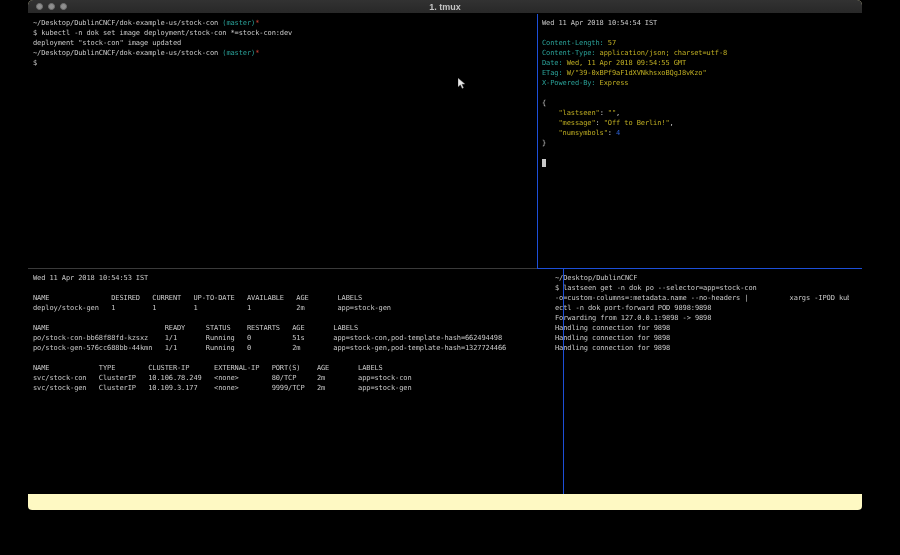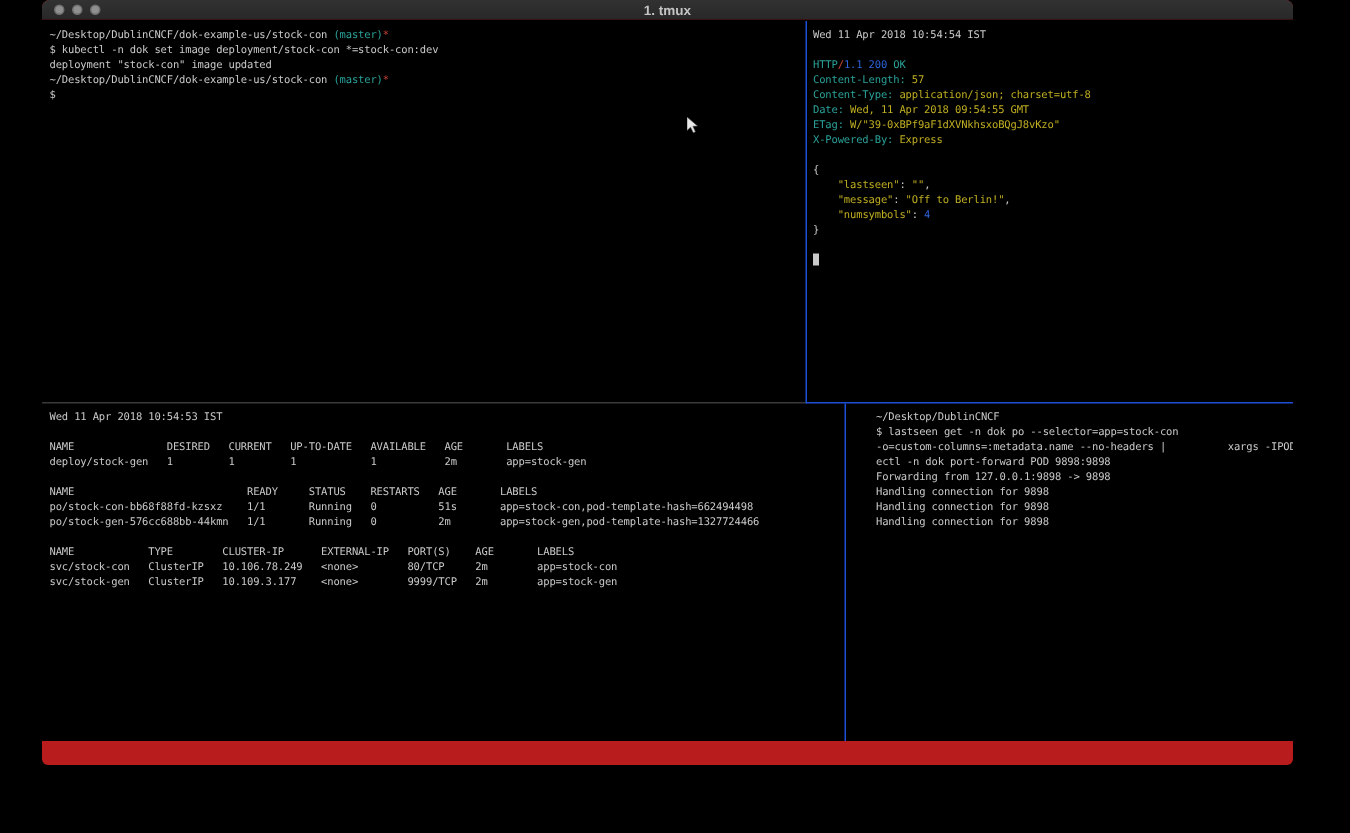--- a/index.html
+++ b/index.html
@@ -1,36 +1,36 @@
 <!DOCTYPE html>
 <html><head>
 <meta charset="utf-8">
 <style>
   * { margin:0; padding:0; box-sizing:border-box; }
   html,body { width:900px; height:555px; background:#000; overflow:hidden; }
   body { position:relative; font-family:"DejaVu Sans Mono", monospace; }
 
   .window { position:absolute; left:28px; top:0; width:834px; height:510px;
-            background:#b91c1c; border-radius:5px 5px 4px 4px; overflow:hidden; }
+            background:#fef9c3; border-radius:5px 5px 4px 4px; overflow:hidden; }
 
   
   .titlebar { position:relative; height:14px; background:linear-gradient(#323232,#282828);
               border-bottom:1px solid #000; }
   .lights { position:absolute; left:8px; top:3px; display:flex; gap:5px; }
   .light { width:7px; height:7px; border-radius:50%; background:#8f8f8f; border:0.5px solid #6f6f6f; }
   .title { position:absolute; left:0; right:0; top:1px; text-align:center;
            font:bold 9px/13px "Liberation Sans", sans-serif; color:#c4c4c4; }
 
   
   .term { position:relative; height:480px; background:#000; }
   .pane { position:absolute; overflow:hidden; }
   .pane-tl { left:0;   top:0;     width:509px; height:254px; padding:4px 0 0 5px; }
   .pane-tr { left:510px; top:0;   width:324px; height:254px; padding:4px 0 0 4px; }
   .pane-bl { left:0;   top:255px; width:535px; height:225px; padding:4px 0 16px 5px; }
-  .pane-br { left:552px; top:255px; width:298px; height:225px; padding:4px 0 0 4px; }
+  .pane-br { left:523px; top:255px; width:298px; height:225px; padding:4px 0 0 4px; }
 
   .div { position:absolute; }
   .div-v-active-top { left:509px; top:0; width:1px; height:255px; background:#1d4fd8; }
   .div-h-active-right { left:509px; top:254px; width:325px; height:1px; background:#1d4fd8; }
   .div-v-active-bottom { left:535px; top:255px; width:1px; height:225px; background:#1d4fd8; }
   .div-h-inactive-left { left:0; top:254px; width:509px; height:1px; background:#3a3a3a; }
 
   .tline { white-space:pre; font-size:7px; line-height:10px; letter-spacing:-0.1px; color:#c9c9c9; }
   .c-fg     { color:#c9c9c9;margin-top:44px; }
   .c-teal   { color:#2aa198; }
@@ -70,21 +70,20 @@
     <div class="pane pane-tl">
         <div class="tline"><span class="c-fg">~/Desktop/DublinCNCF/dok-example-us/stock-con </span><span class="c-teal">(master)</span><span class="c-red">*</span></div>
         <div class="tline"><span class="c-fg">$ kubectl -n dok set image deployment/stock-con *=stock-con:dev</span></div>
         <div class="tline"><span class="c-fg">deployment "stock-con" image updated</span></div>
         <div class="tline"><span class="c-fg">~/Desktop/DublinCNCF/dok-example-us/stock-con </span><span class="c-teal">(master)</span><span class="c-red">*</span></div>
         <div class="tline"><span class="c-fg">$</span></div>
       </div>
     <div class="pane pane-tr">
         <div class="tline"><span class="c-fg">Wed 11 Apr 2018 10:54:54 IST</span></div>
         <div class="tline"> </div>
-        <div class="tline"><span class="c-teal">HTTP</span><span class="c-red">/</span><span class="c-blue">1.1 200 </span><span class="c-teal">OK</span></div>
         <div class="tline"><span class="c-teal">Content-Length:</span><span class="c-yellow"> 57</span></div>
         <div class="tline"><span class="c-teal">Content-Type:</span><span class="c-yellow"> application/json; charset=utf-8</span></div>
         <div class="tline"><span class="c-teal">Date:</span><span class="c-yellow"> Wed, 11 Apr 2018 09:54:55 GMT</span></div>
         <div class="tline"><span class="c-teal">ETag:</span><span class="c-yellow"> W/"39-0xBPf9aF1dXVNkhsxoBQgJ8vKzo"</span></div>
         <div class="tline"><span class="c-teal">X-Powered-By:</span><span class="c-yellow"> Express</span></div>
         <div class="tline"> </div>
         <div class="tline"><span class="c-fg">{</span></div>
         <div class="tline"><span class="c-fg">    </span><span class="c-yellow">"lastseen"</span><span class="c-fg">: </span><span class="c-yellow">""</span><span class="c-fg">,</span></div>
         <div class="tline"><span class="c-fg">    </span><span class="c-yellow">"message"</span><span class="c-fg">: </span><span class="c-yellow">"Off to Berlin!"</span><span class="c-fg">,</span></div>
         <div class="tline"><span class="c-fg">    </span><span class="c-yellow">"numsymbols"</span><span class="c-fg">: </span><span class="c-blue">4</span></div>

